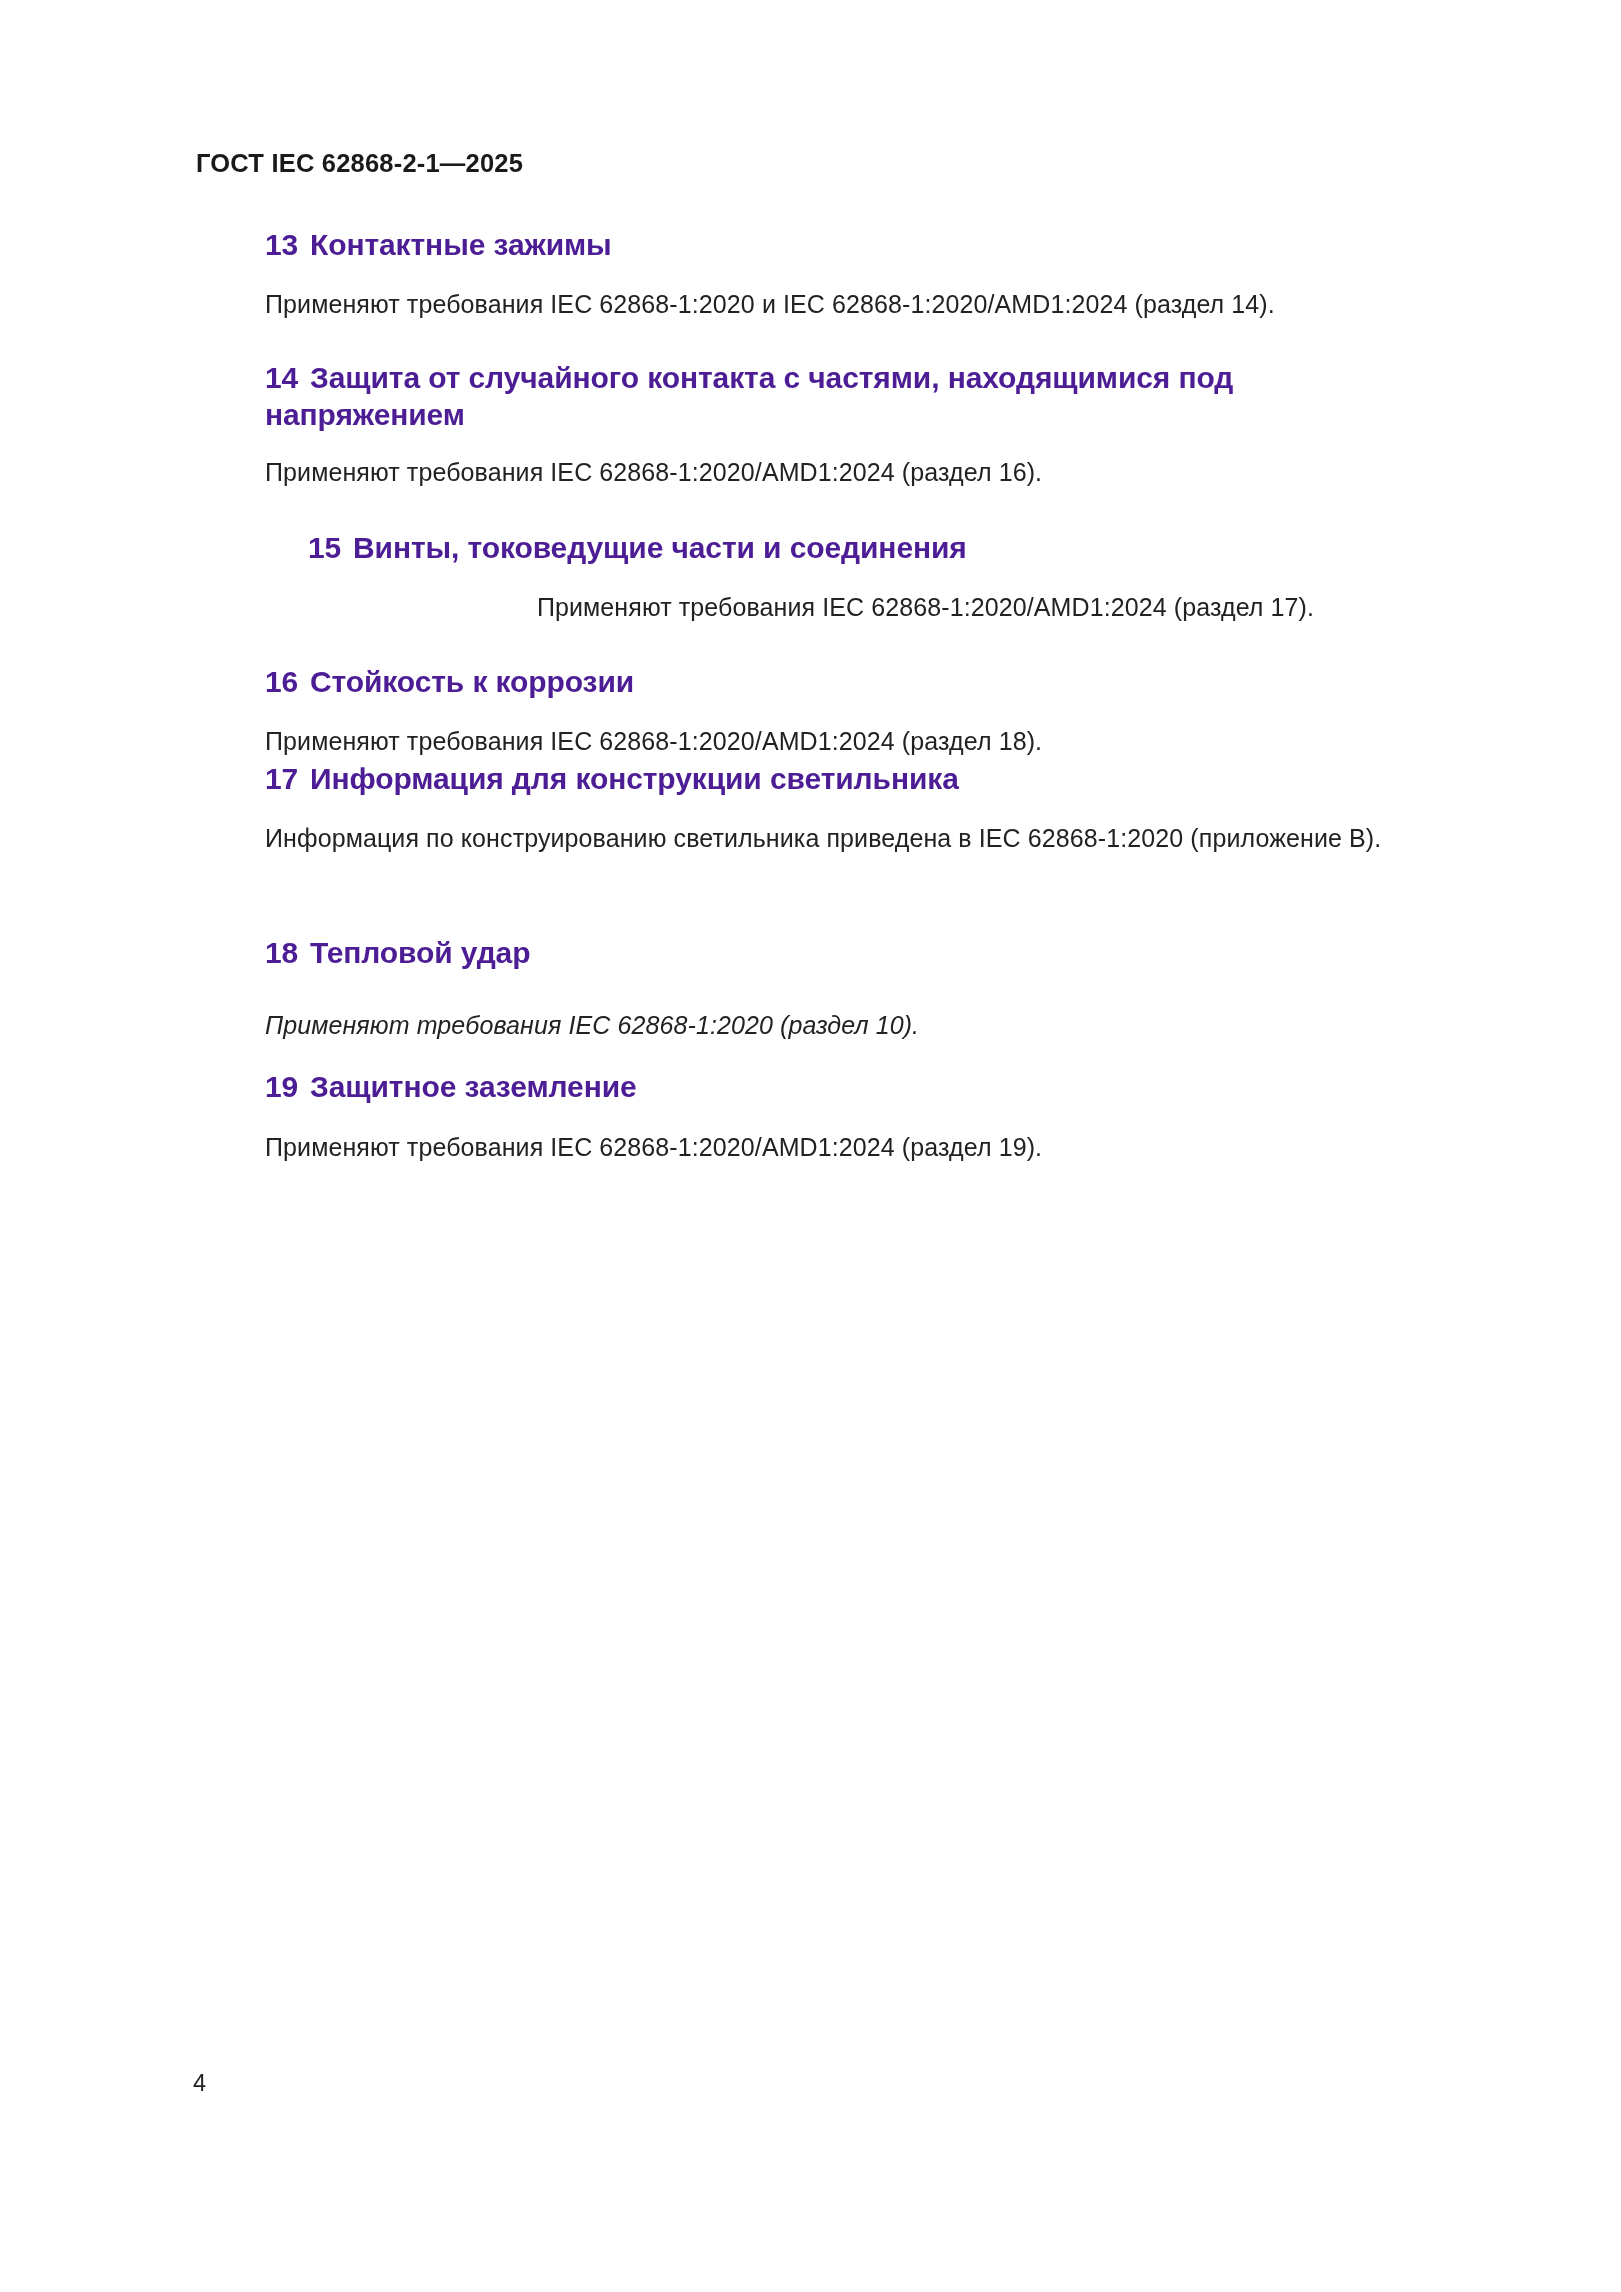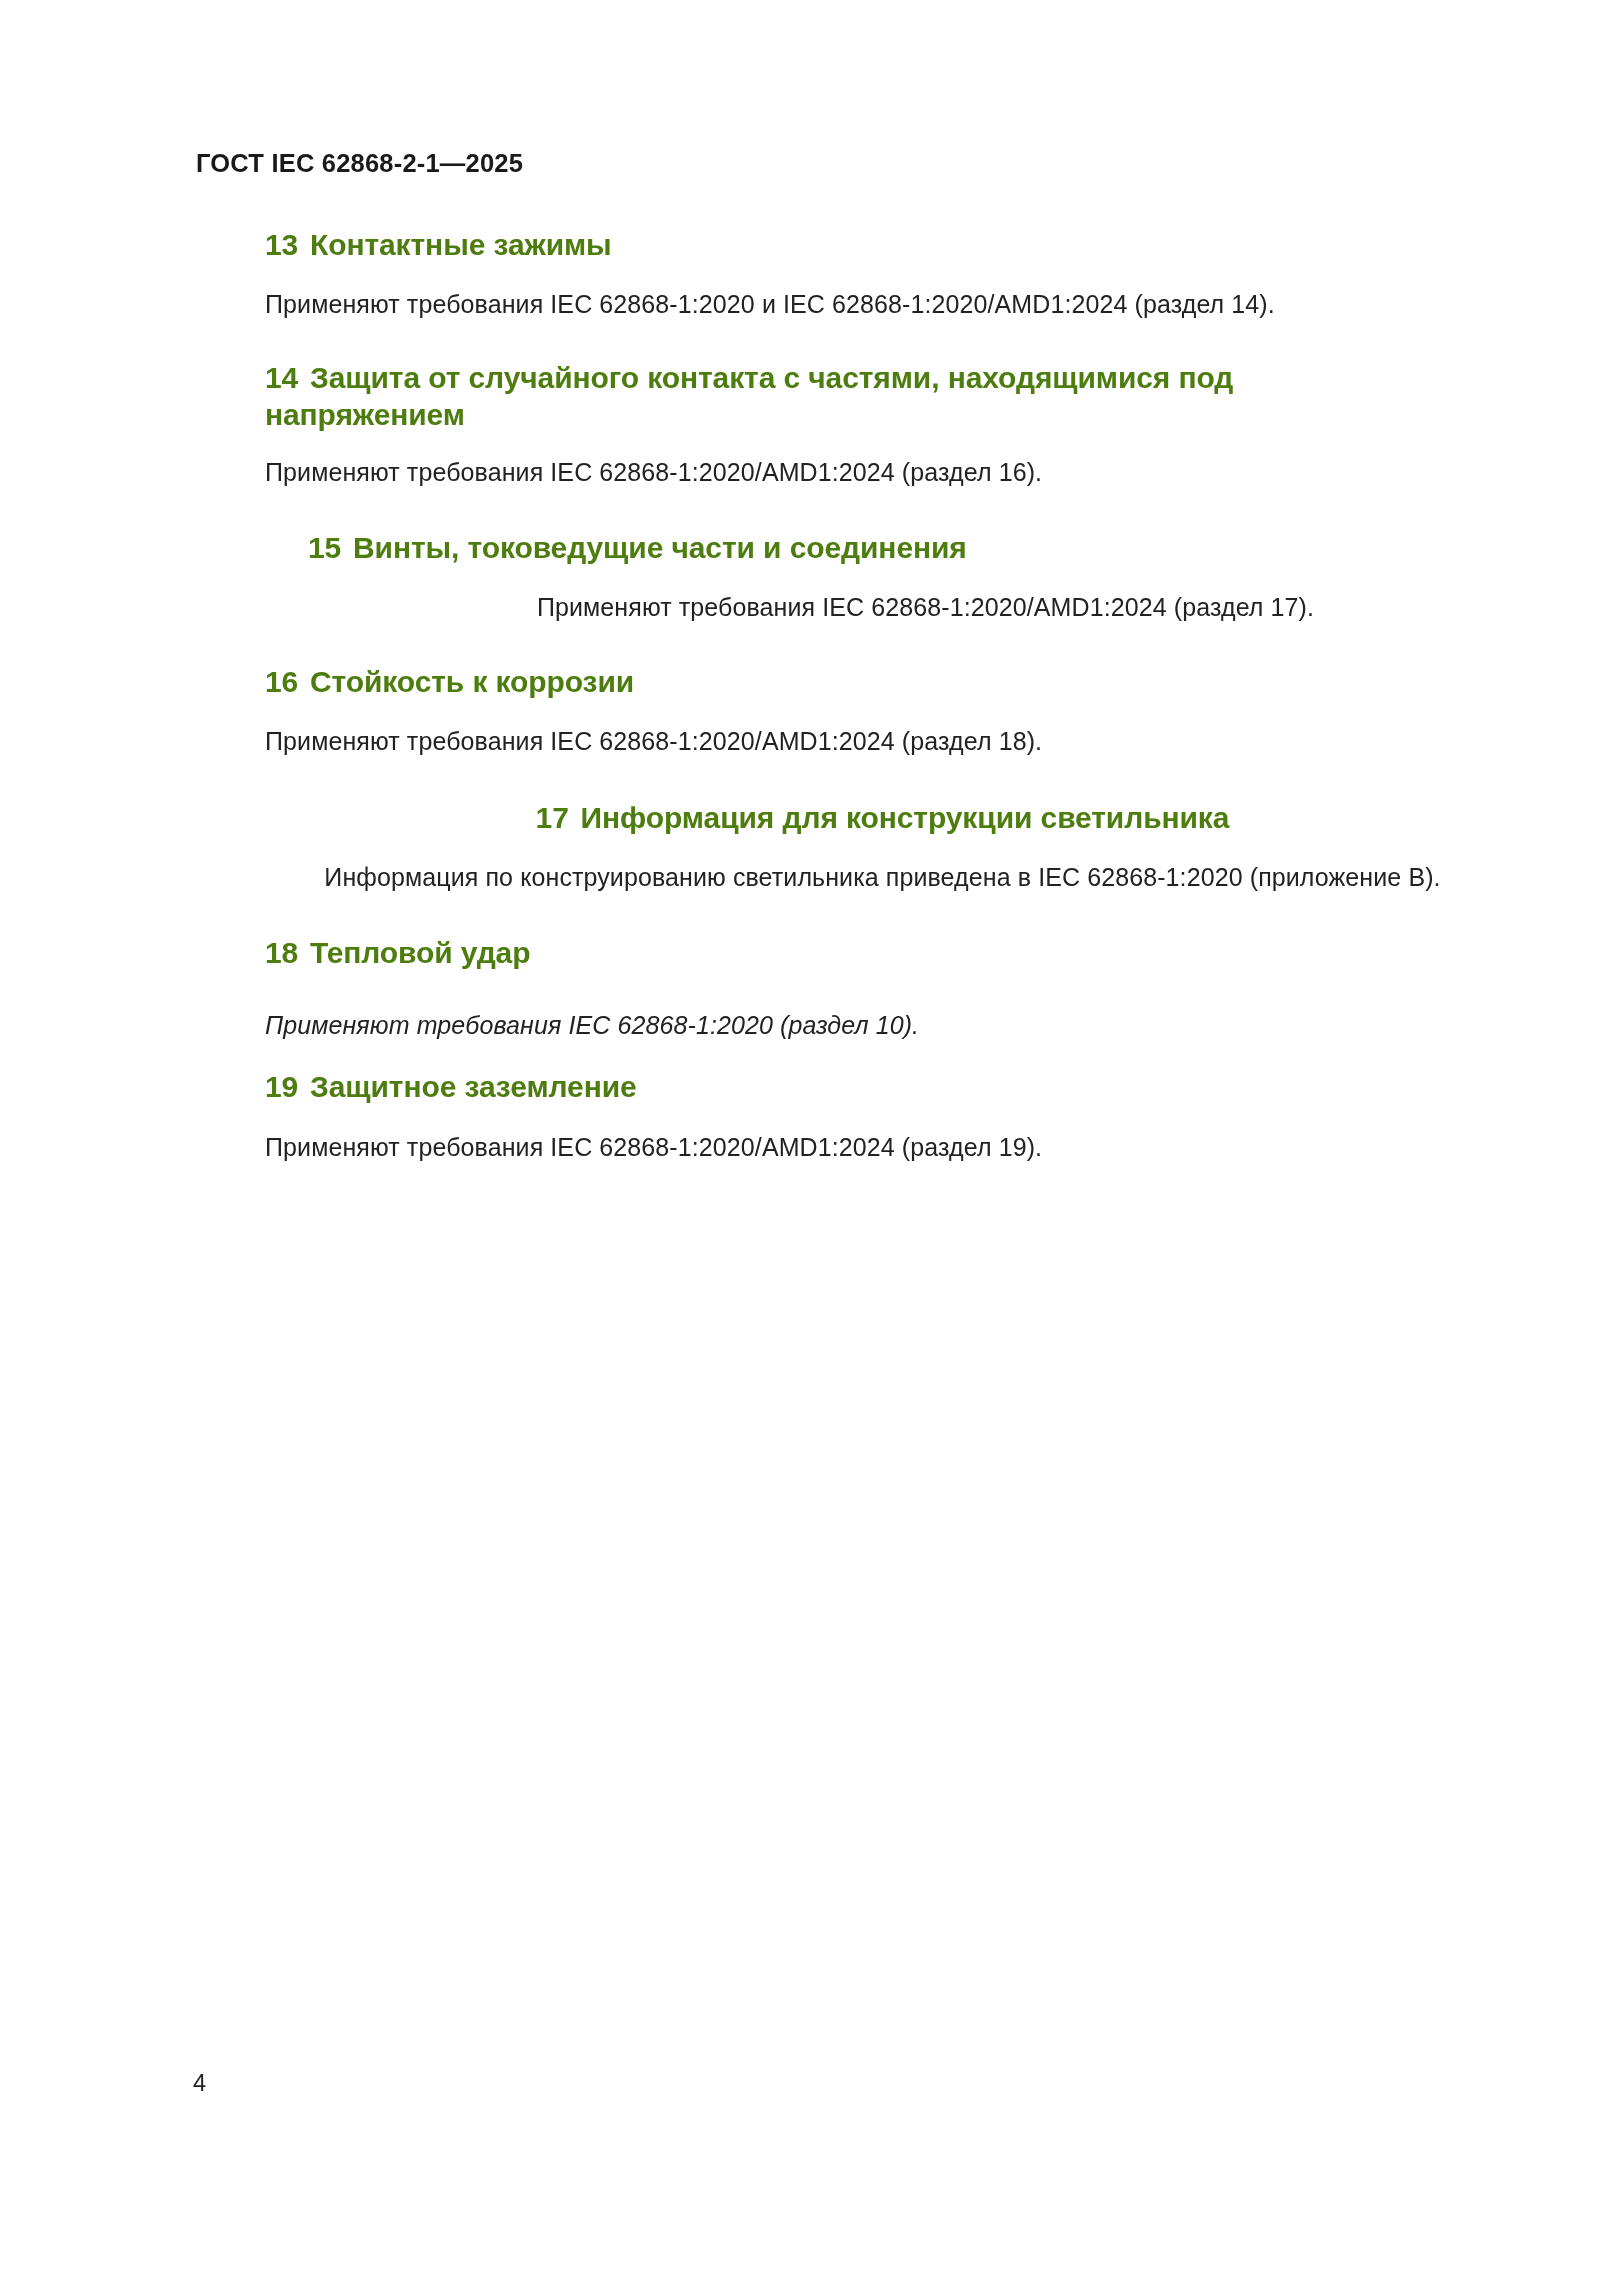--- a/index.html
+++ b/index.html
@@ -37,21 +37,21 @@
       position: absolute;
       left: 265px;
       width: 1235px;
     }
     .section-heading {
       font-size: 30px;
       font-weight: bold;
       line-height: 37px;
       letter-spacing: -0.1px;
       margin: 0;
-      color: #4d7c0f;
+      color: #4c1d95;
     }
     .section-heading .num {
       display: inline-block;
       margin-right: 11.8px;
     }
     .section-heading .title {
       display: inline;
     }
     .section-body {
       font-size: 25px;
@@ -98,21 +98,21 @@
     <p class="section-body" style="margin-top:25.5px;text-align:center;">Применяют требования IEC 62868-1:2020/AMD1:2024 (раздел 17).</p>
   </div>
 
   <div class="section" style="top:663px;">
     <h2 class="section-heading">
       <span class="num">16</span><span class="title">Стойкость к коррозии</span>
     </h2>
     <p class="section-body" style="margin-top:25.5px;">Применяют требования IEC 62868-1:2020/AMD1:2024 (раздел 18).</p>
   </div>
 
-  <div class="section" style="top:799px;text-align:center;">
+  <div class="section" style="top:760px;">
     <h2 class="section-heading">
       <span class="num">17</span><span class="title">Информация для конструкции светильника</span>
     </h2>
     <p class="section-body" style="margin-top:25.5px;">Информация по конструированию светильника приведена в IEC 62868-1:2020 (приложение B).</p>
   </div>
 
   <div class="section" style="top:934px;">
     <h2 class="section-heading">
       <span class="num">18</span><span class="title">Тепловой удар</span>
     </h2>

